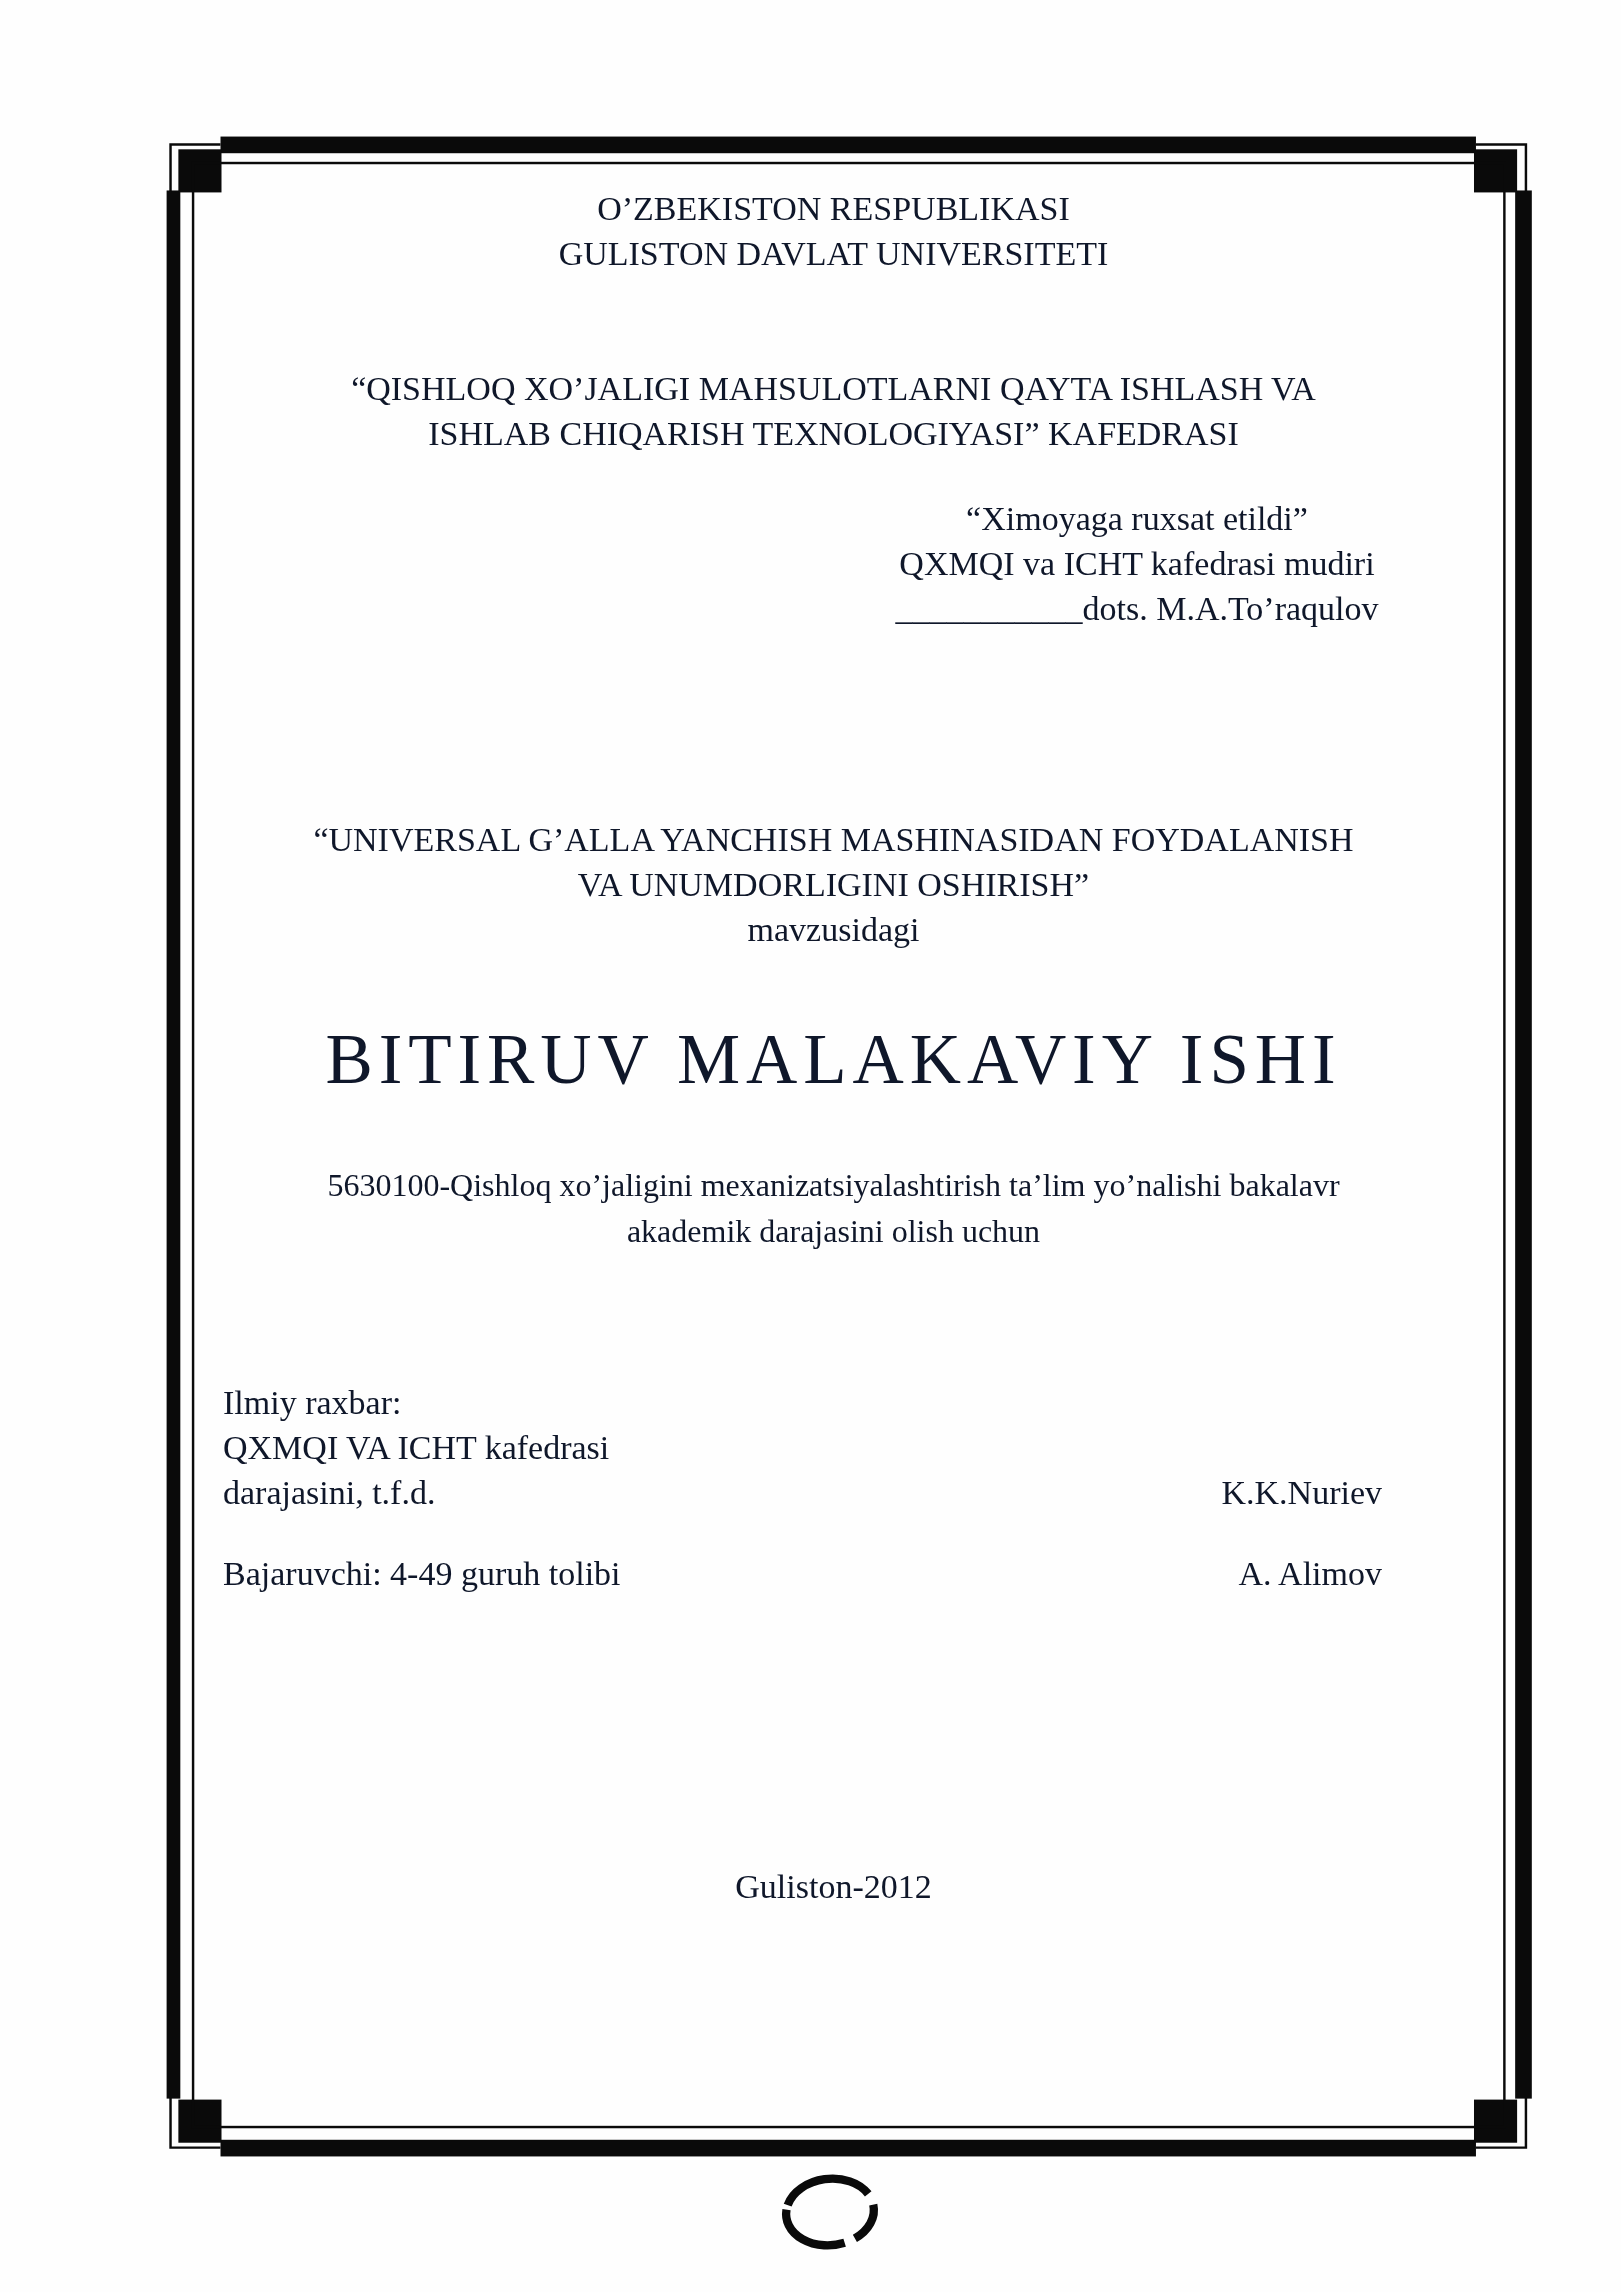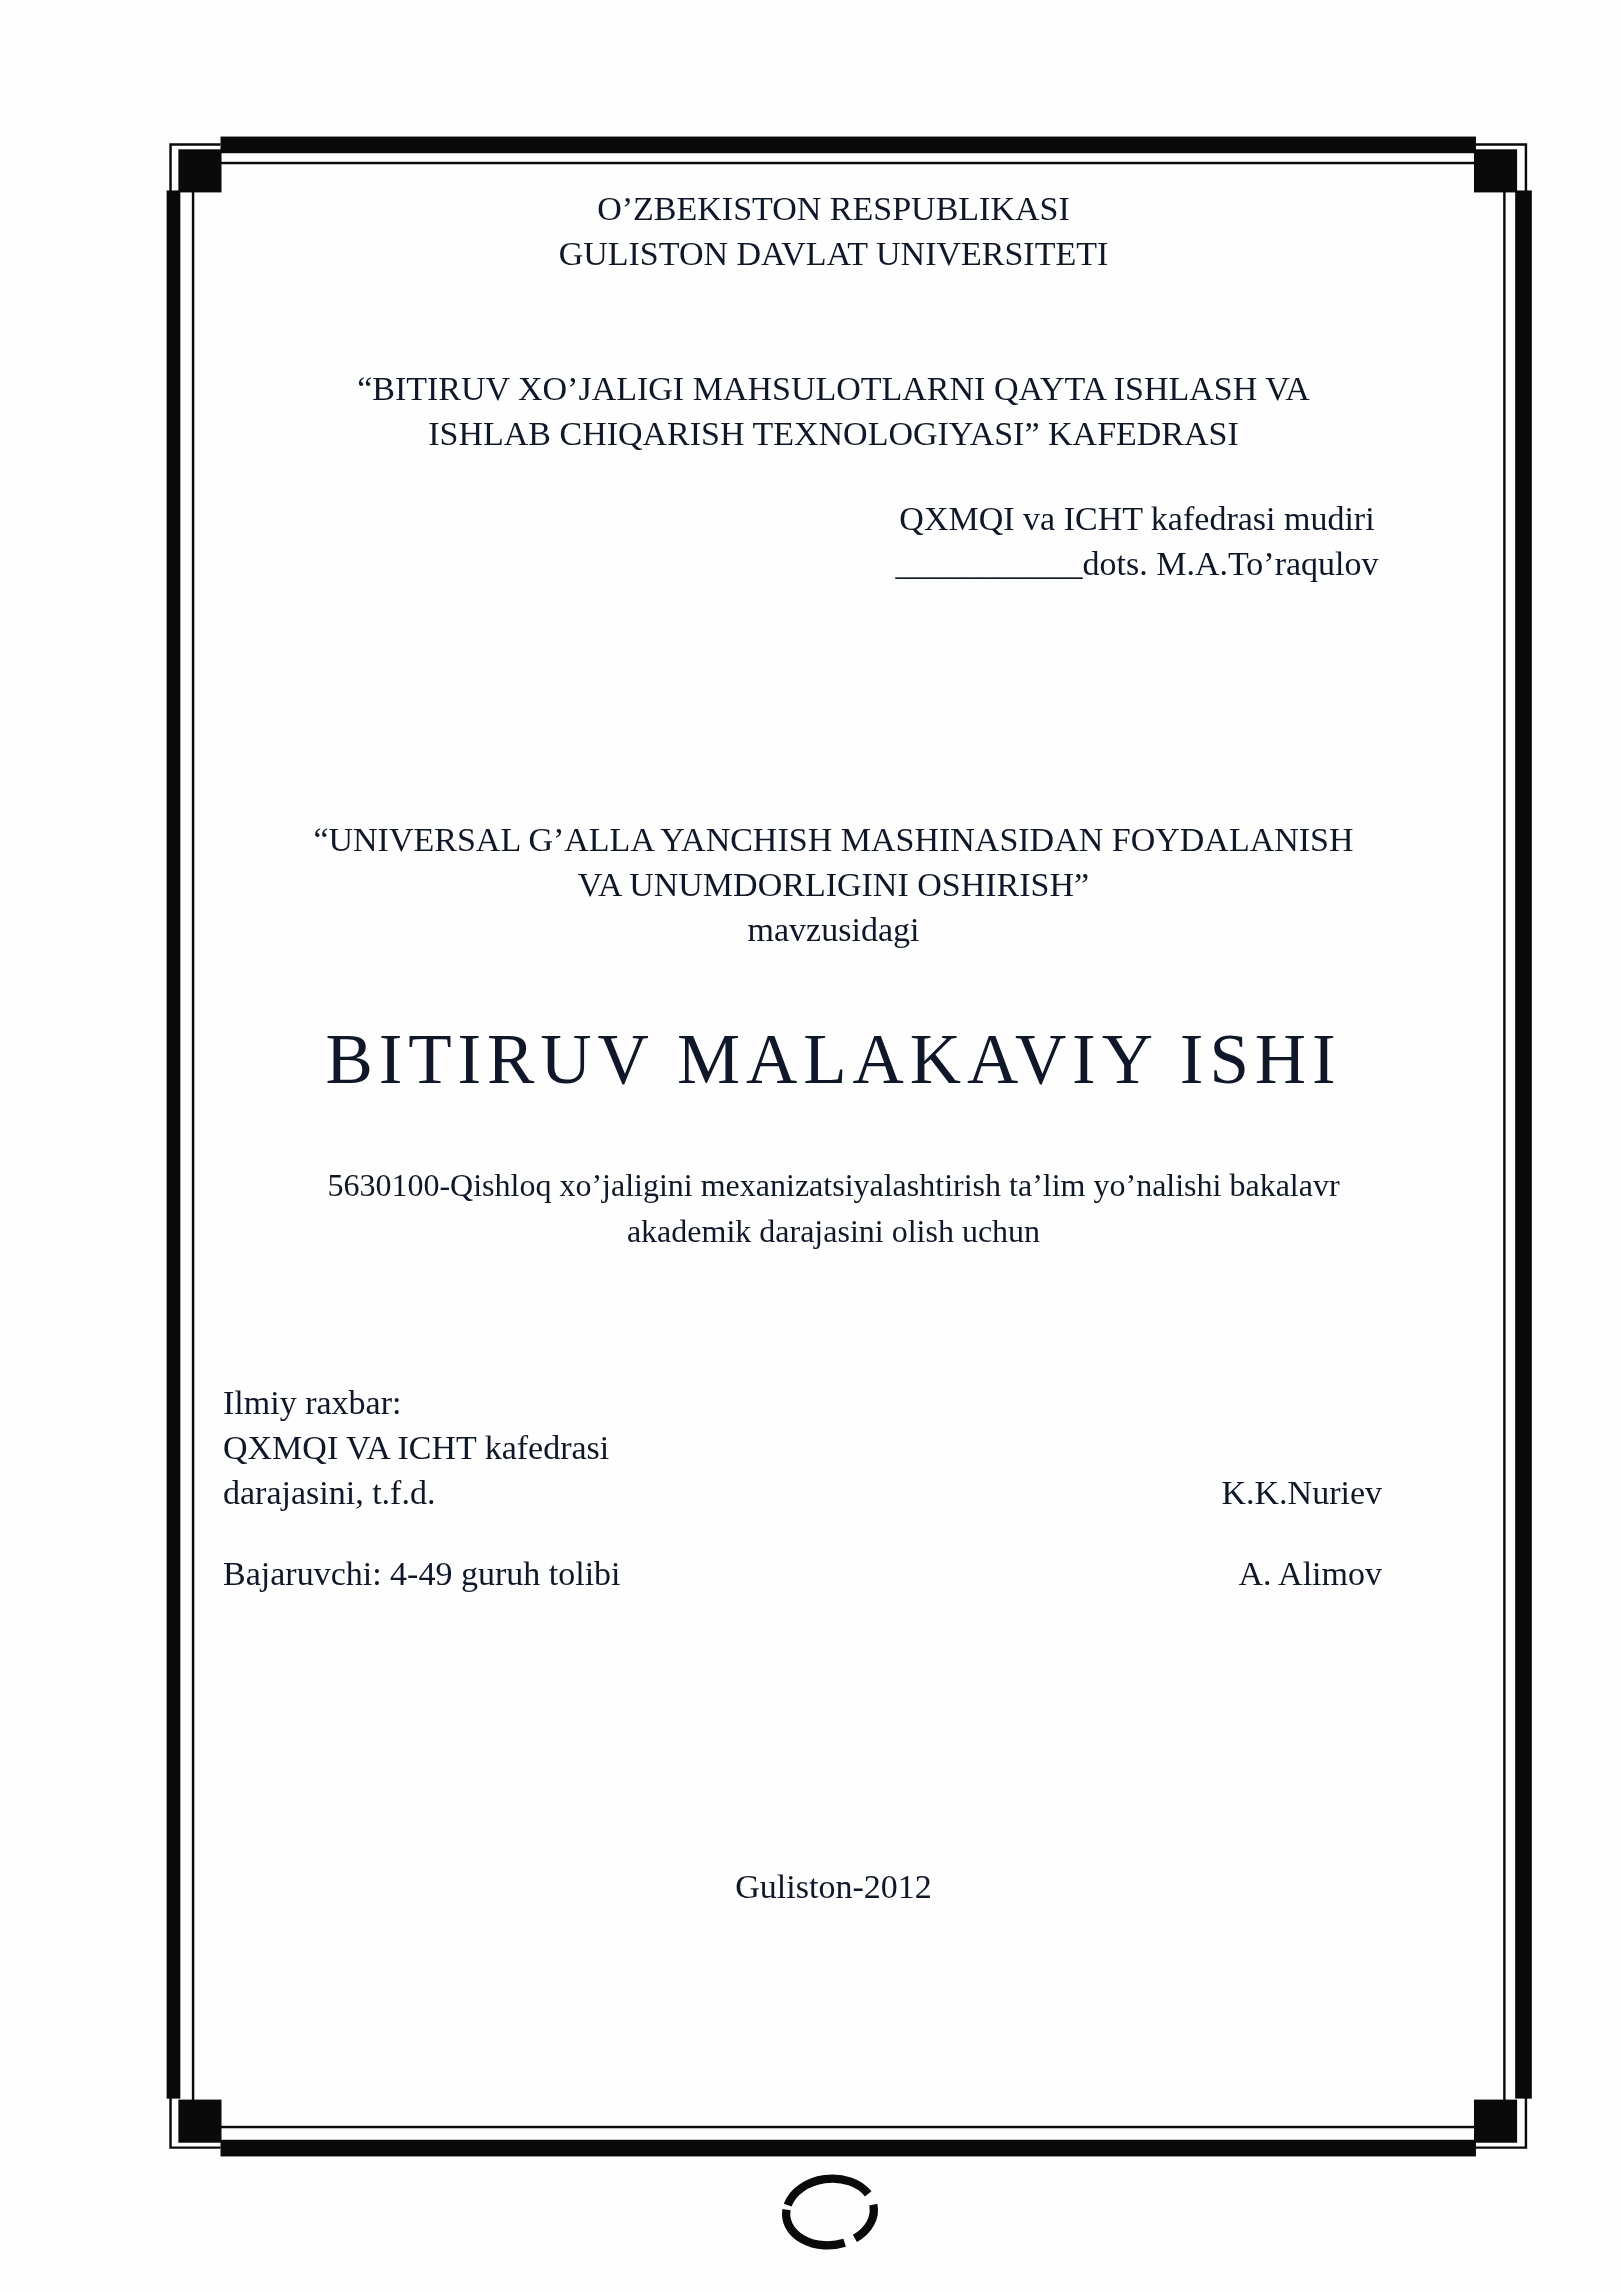--- a/index.html
+++ b/index.html
@@ -53,25 +53,26 @@
       <path d="M1557,2140 L1557,2191 L1506,2191"></path>
     </g>
   </svg>
 
   <div class="block center-col doc-text" style="top:186px">
     <div>O’ZBEKISTON RESPUBLIKASI</div>
     <div>GULISTON DAVLAT UNIVERSITETI</div>
   </div>
 
   <div class="block center-col doc-text" style="top:366px">
-    <div>“BITIRUV XO’JALIGI MAHSULOTLARNI QAYTA ISHLASH VA</div>
+    <div>“QISHLOQ XO’JALIGI MAHSULOTLARNI QAYTA ISHLASH VA</div>
     <div>ISHLAB CHIQARISH TEXNOLOGIYASI” KAFEDRASI</div>
   </div>
 
   <div class="block doc-text" style="top:496px;left:838px;width:598px;text-align:center">
+    <div>“Ximoyaga ruxsat etildi”</div>
     <div>QXMQI va ICHT kafedrasi mudiri</div>
     <div>___________dots. M.A.To’raqulov</div>
   </div>
 
   <div class="block center-col title-main" style="top:1019px">BITIRUV MALAKAVIY ISHI</div>
 
   <div class="block center-col doc-text" style="top:817px">
     <div>“UNIVERSAL G’ALLA YANCHISH MASHINASIDAN FOYDALANISH</div>
     <div>VA UNUMDORLIGINI OSHIRISH”</div>
     <div>mavzusidagi</div>

